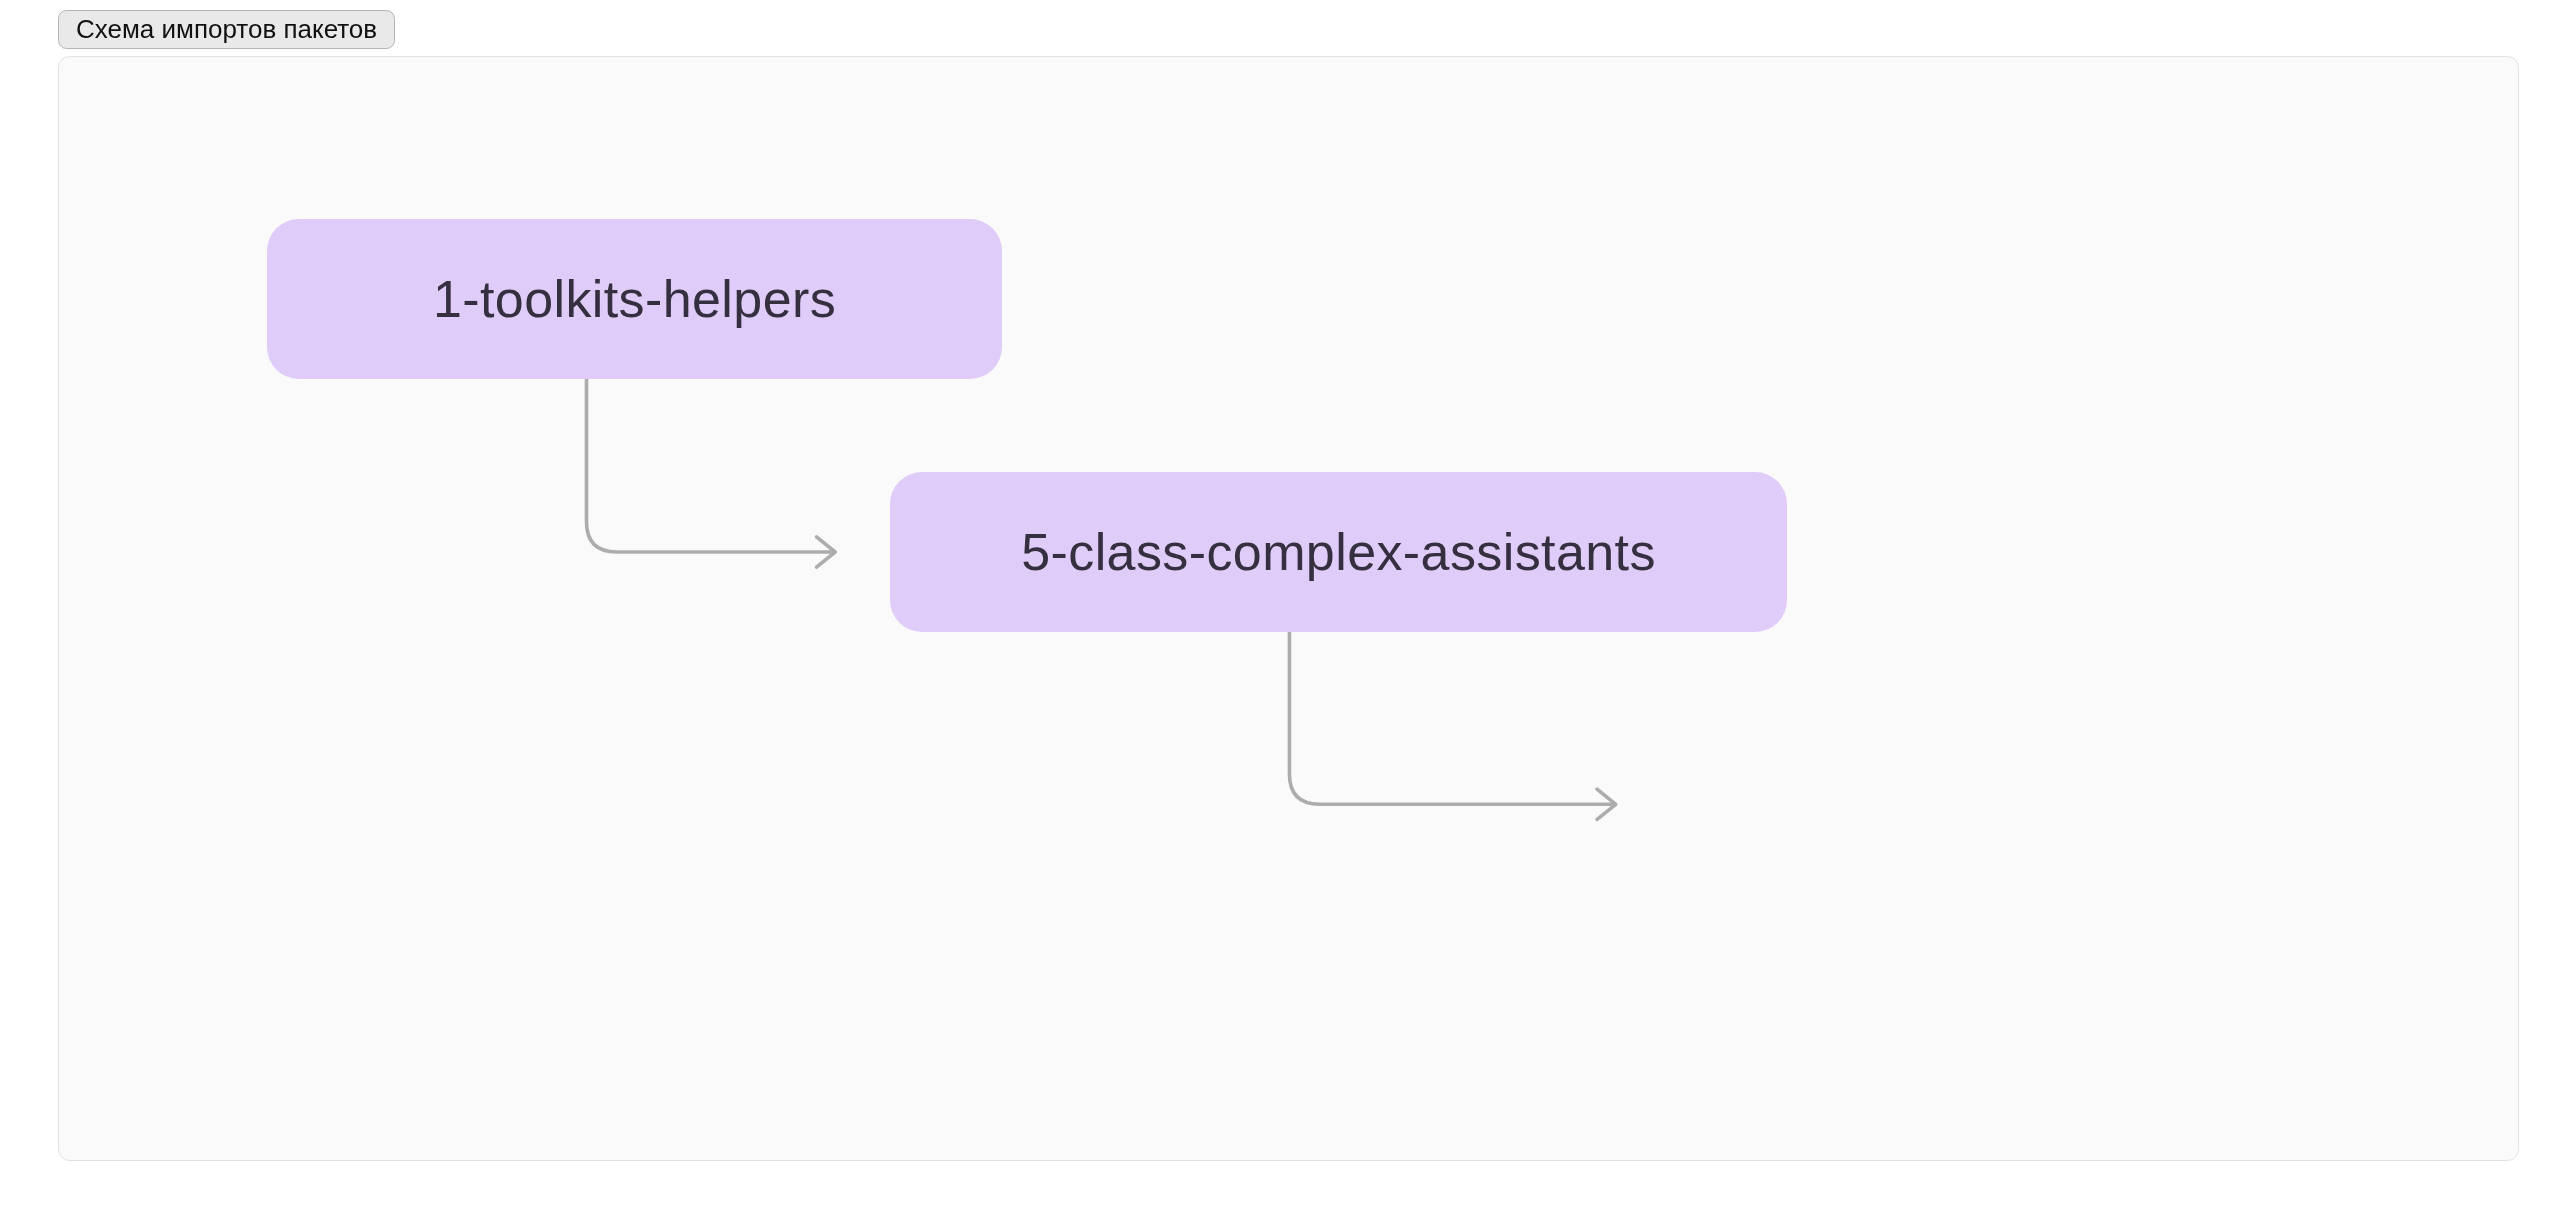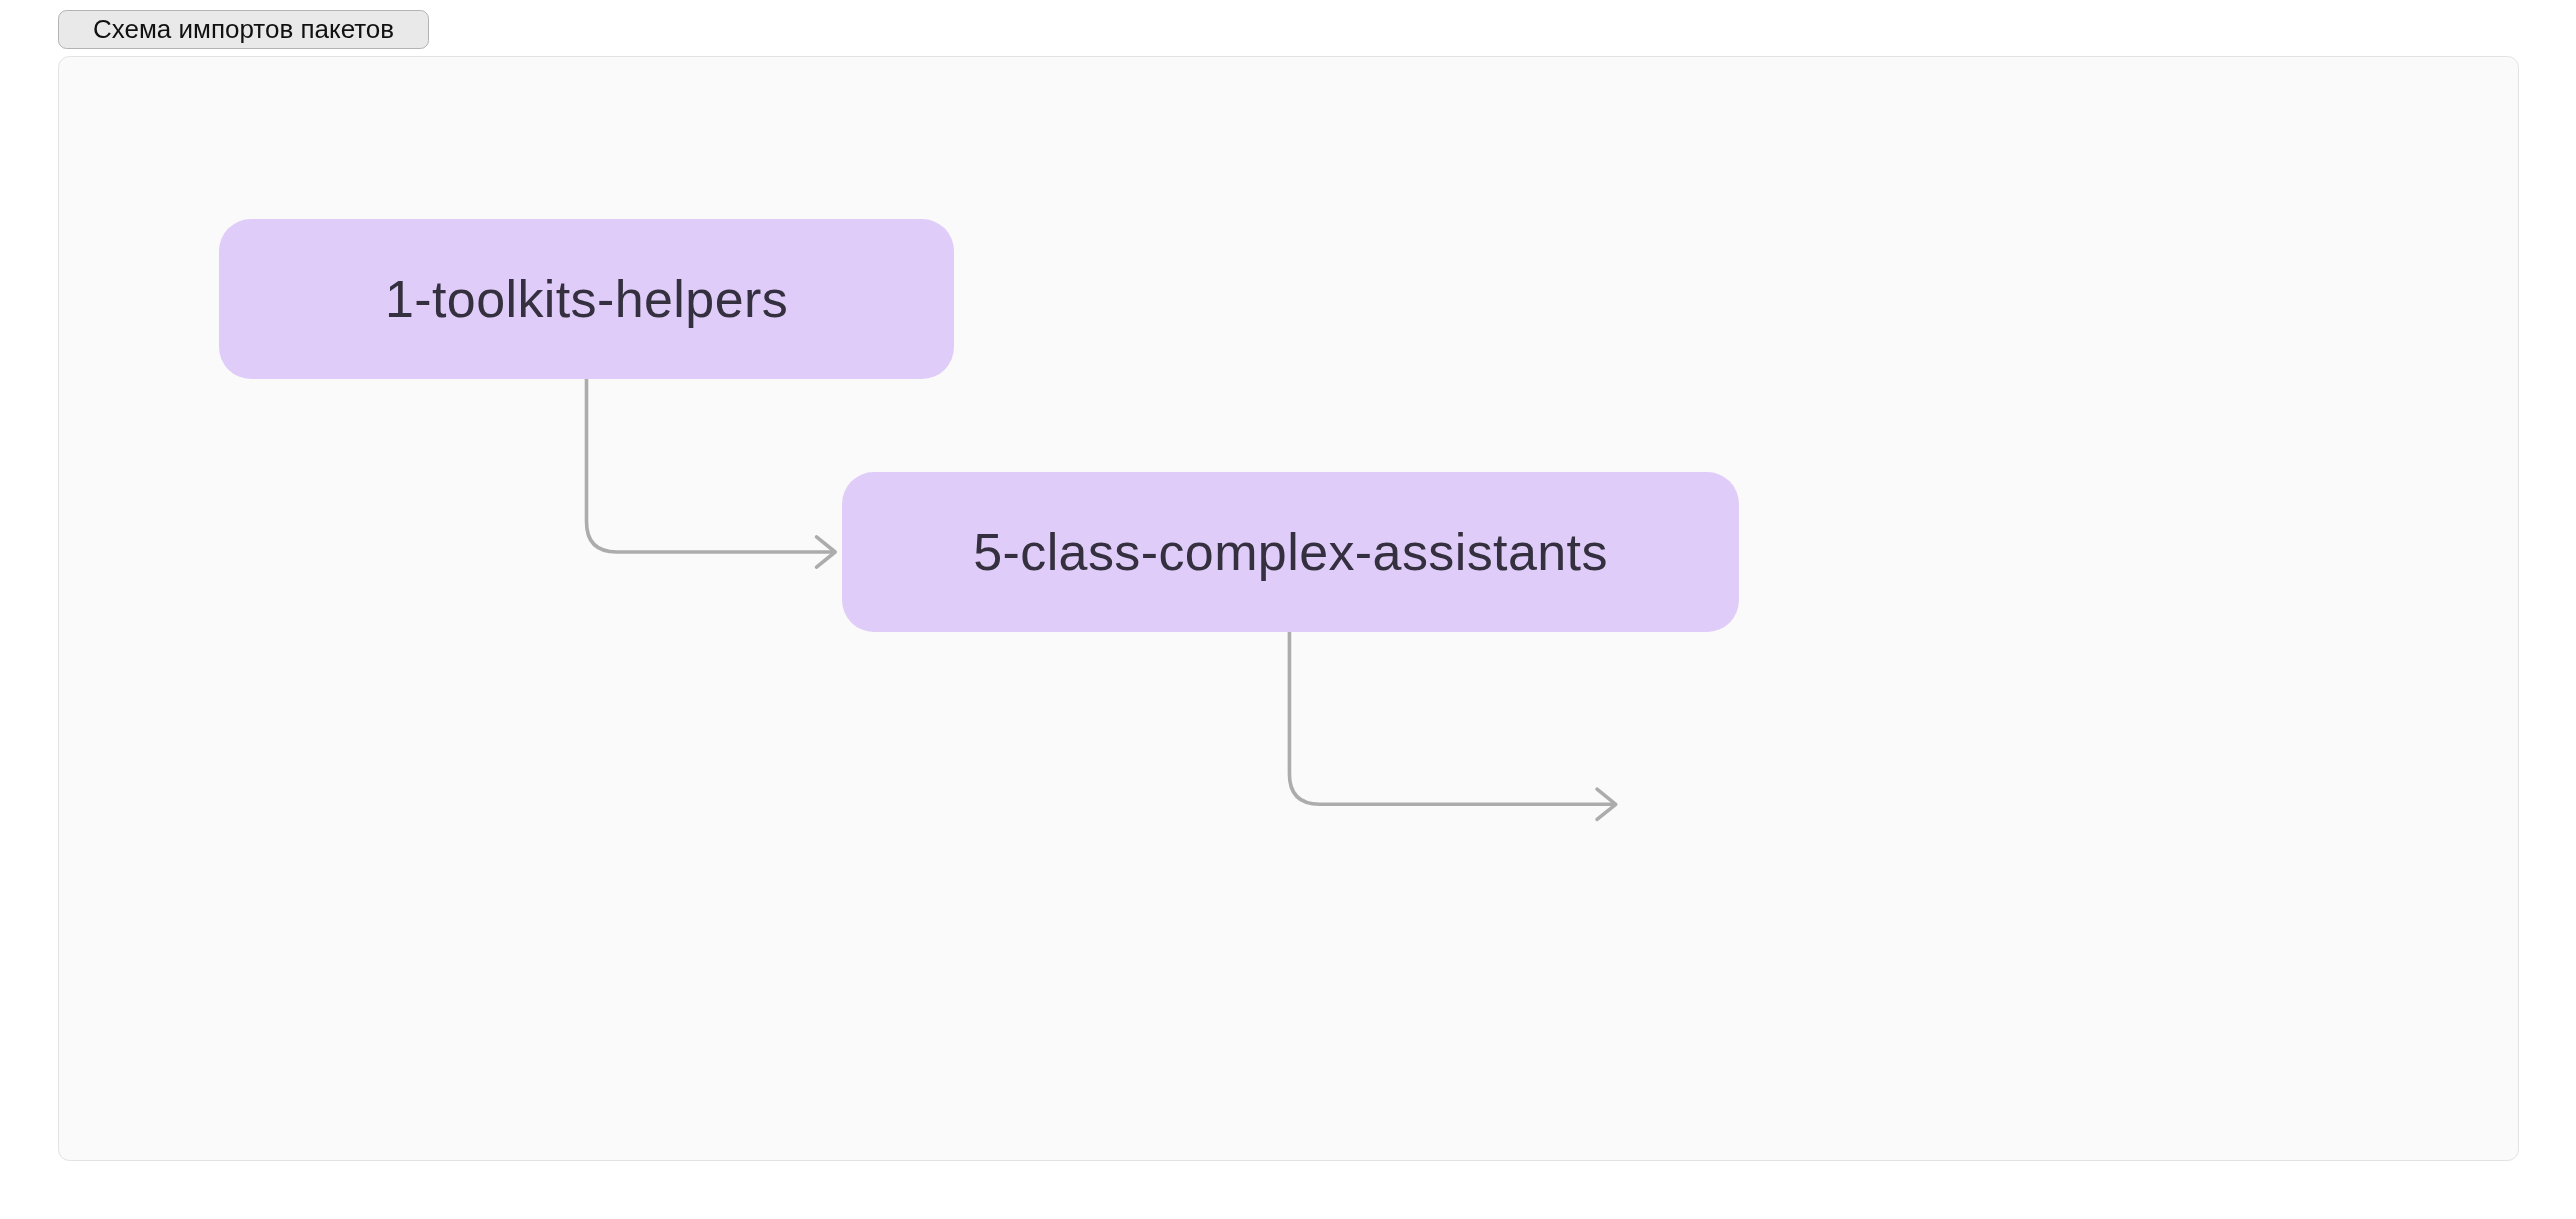--- a/index.html
+++ b/index.html
@@ -22,21 +22,21 @@
   }
   .page {
     position: relative;
     width: 2576px; height: 1219px;
     background: var(--page-bg);
   }
   .title-chip {
     position: absolute;
     left: 58px; top: 10px;
     height: 39px;
-    padding: 0 34px;
+    padding: 0 17px;
     display: inline-flex;
     align-items: center;
     background: var(--badge-bg);
     border: 1.4px solid var(--badge-border);
     border-radius: 8.6px;
     color: var(--badge-text);
     font-size: 26px;
     font-family: "Liberation Sans", "DejaVu Sans", sans-serif;
     white-space: nowrap;
     cursor: pointer;
@@ -64,20 +64,21 @@
   }
   .node {
     position: absolute;
     height: 160px;
     background: var(--node-fill);
     border-radius: 32px;
     display: flex;
     align-items: center;
     justify-content: center;
     cursor: default;
+    margin-left: 48px;
   }
   .node-label {
     color: var(--node-text);
     font-size: 52px;
     letter-spacing: 0.4px;
     white-space: nowrap;
   }
   .node-1 { left: 219px;  top: 219px;  width: 735px; }
   .node-2 { left: 842px; top: 472px;  width: 897px; }
   .node-3 { left: 1622px; top: 725px; width: 735px; }

